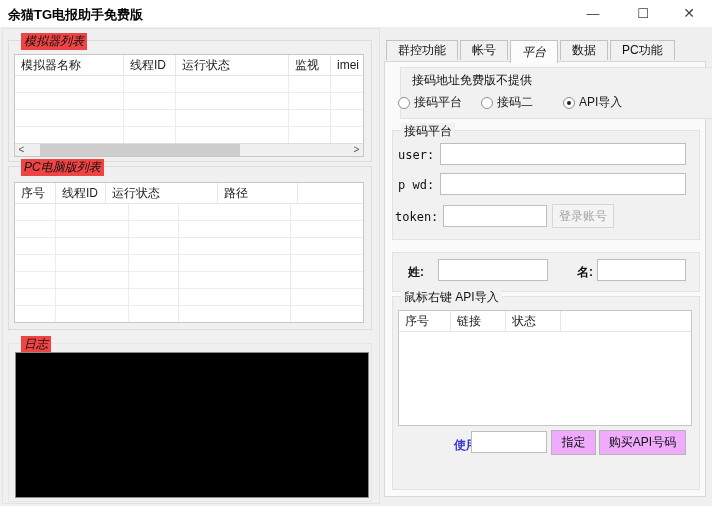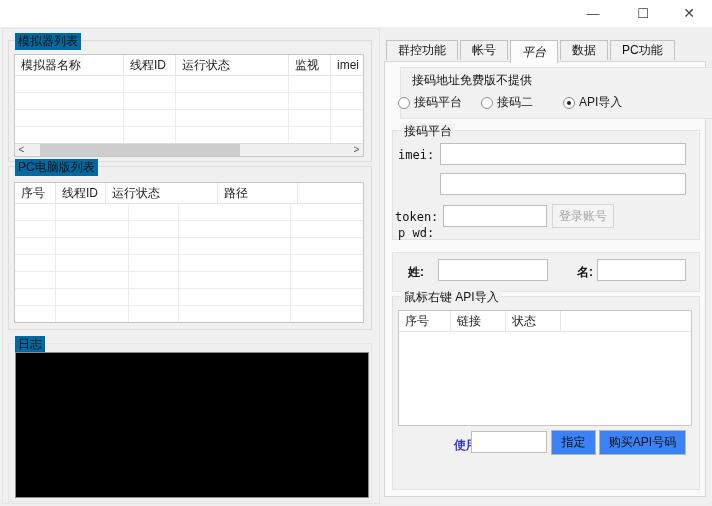--- a/index.html
+++ b/index.html
@@ -16,21 +16,21 @@
   .titlebar { position:absolute; left:0; top:0; width:712px; height:27px; background:#ffffff; }
   .title { position:absolute; left:8px; top:6px; font-size:13px; font-weight:bold; color:#000; }
   .winbtn { position:absolute; top:0; width:34px; height:27px; text-align:center; line-height:27px;
             color:#444; font-size:13px; cursor:default; }
   .winbtn.min { left:576px; }
   .winbtn.max { left:626px; }
   .winbtn.cls { left:672px; font-size:14px; }
 
   
   .grp { position:absolute; border:1px solid #dcdcdc; background:transparent; }
-  .grp-label { position:absolute; top:-8px; left:6px; background:#0369a1; padding:0 3px; color:#111; }
+  .grp-label { position:absolute; top:-8px; left:12px; background:#ef4444; padding:0 3px; color:#111;font-style:italic; }
   .leftpanel { position:absolute; left:2px; top:28px; width:378px; height:476px; border:1px solid #e4e4e4; }
 
   
   .lv { position:absolute; background:#fff; border:1px solid #c6c6c6; overflow:hidden; }
   .lv-head { position:relative; display:flex; height:21px; line-height:21px; background:#fff;
              border-bottom:1px solid #e6e6e6; z-index:2; }
   .lv-head .cell { flex:0 0 auto; padding-left:6px; border-right:1px solid #e6e6e6; overflow:hidden;
                    white-space:nowrap; color:#222; }
   .lv-body { position:relative; width:100%; }
   .lv-body.grid { background: repeating-linear-gradient(to bottom, #ffffff 0px, #ffffff 16px, #ececec 16px, #ececec 17px); }
@@ -60,31 +60,32 @@
   
   .radio { position:absolute; display:flex; align-items:center; cursor:default; }
   .radio .circ { width:12px; height:12px; border-radius:50%; border:1px solid #8f8f8f; background:#fff;
                  margin-right:4px; position:relative; }
   .radio .circ.on::after { content:""; position:absolute; left:3px; top:3px; width:4px; height:4px;
                            border-radius:50%; background:#222; }
   .flabel { position:absolute; color:#111; font-family:"DejaVu Sans Mono","Liberation Mono",monospace; }
   .clabel { position:absolute; color:#111; font-weight:bold; }
   .tinput { position:absolute; border:1px solid #bdbdbd; background:#fff; height:22px; padding:0 4px;
             font-size:12px; font-family:inherit; }
-  .btn { position:absolute; border:1px solid #b5b5b5; background:#3b82f6; font-size:12px;
+  .btn { position:absolute; border:1px solid #b5b5b5; background:#f0abfc; font-size:12px;
          text-align:center; cursor:default; color:#111; font-family:inherit; }
   .btn:disabled, .btn.disabled { color:#a3a3a3; border-color:#d6d6d6; background:#f4f4f4; }
   .bluelabel { position:absolute; color:#3434cc; font-weight:bold; }
 </style>
 </head>
 <body>
 
 <div id="win">
 
   <div class="titlebar">
+    <span class="title">余猫TG电报助手免费版</span>
     <span class="winbtn min">—</span>
     <span class="winbtn max">☐</span>
     <span class="winbtn cls">✕</span>
   </div>
 
   <div class="leftpanel"></div>
 
   <div class="grp" style="left:8px;top:40px;width:364px;height:122px;">
     <span class="grp-label">模拟器列表</span>
   </div>
@@ -144,23 +145,23 @@
   <div class="tabpanel"></div>
 
   <div class="rgrp" style="left:400px;top:67px;width:324px;height:52px;text-decoration:underline;">
     <span class="rgrp-label inside">接码地址免费版不提供</span>
   </div>
   <div id="radioRow"></div>
 
   <div class="rgrp" style="left:392px;top:130px;width:308px;height:110px;">
     <span class="rgrp-label">接码平台</span>
   </div>
-  <span class="flabel" style="left:398px;top:148px;">imei:</span>
+  <span class="flabel" style="left:398px;top:148px;">user:</span>
   <input class="tinput" style="left: 440px; top: 143px; width: 246px;" value="">
-  <span class="flabel" style="left:398px;top:178px;margin-top:48px;">p wd:</span>
+  <span class="flabel" style="left:398px;top:178px;">p wd:</span>
   <input class="tinput" style="left: 440px; top: 173px; width: 246px;" value="">
   <span class="flabel" style="left:395px;top:210px;">token:</span>
   <input class="tinput" style="left: 443px; top: 205px; width: 104px;" value="">
   <button class="btn disabled" style="left:552px;top:204px;width:62px;height:24px;">登录账号</button>
 
   <div class="rgrp" style="left:392px;top:252px;width:308px;height:40px;"></div>
   <span class="clabel" style="left:408px;top:264px;">姓:</span>
   <input class="tinput" style="left: 438px; top: 259px; width: 110px;" value="">
   <span class="clabel" style="left:577px;top:264px;">名:</span>
   <input class="tinput" style="left: 597px; top: 259px; width: 89px;" value="">

